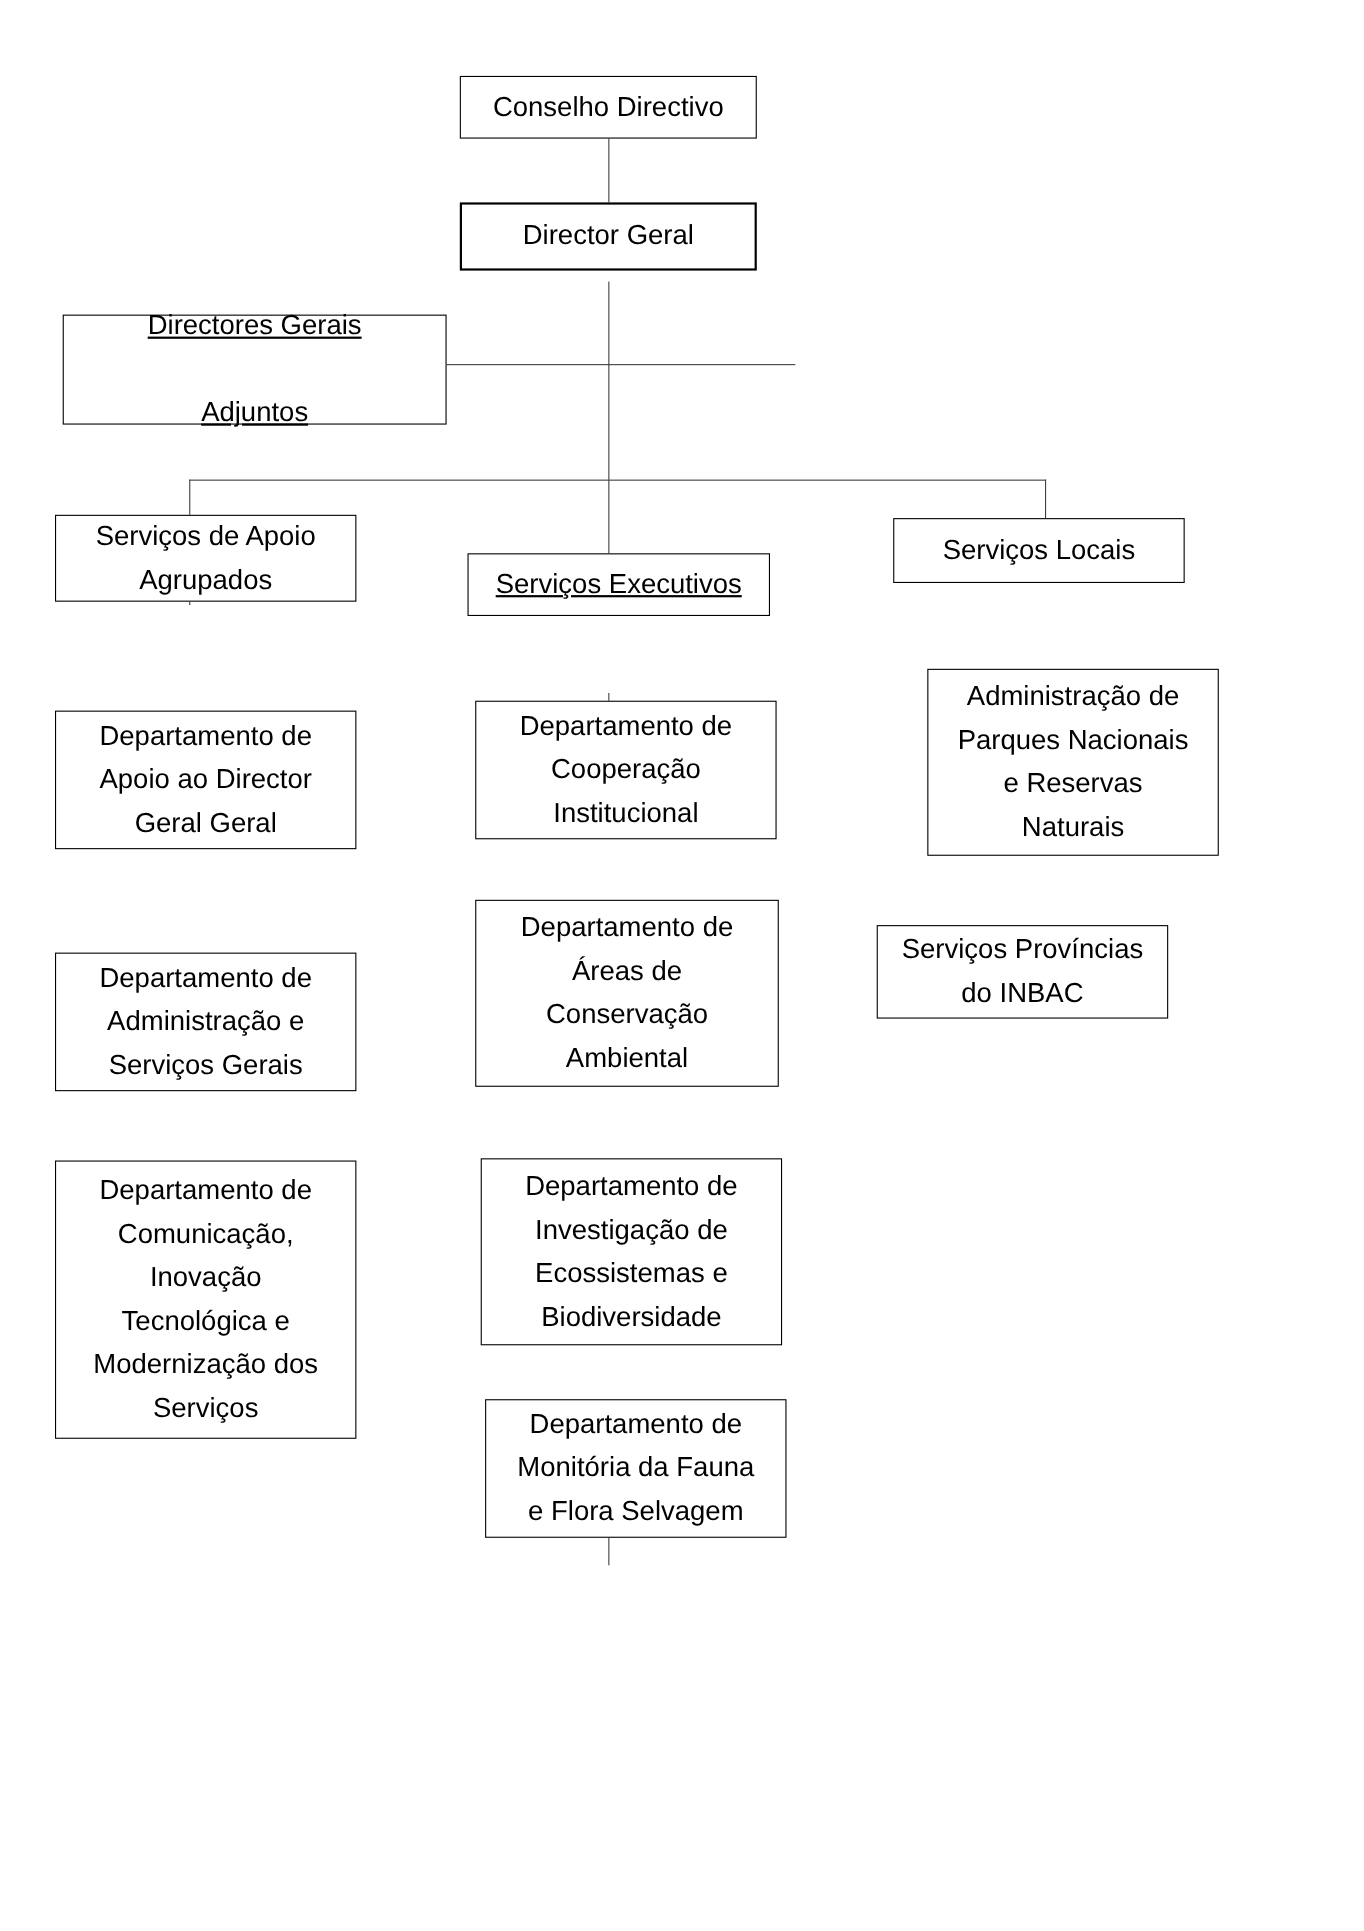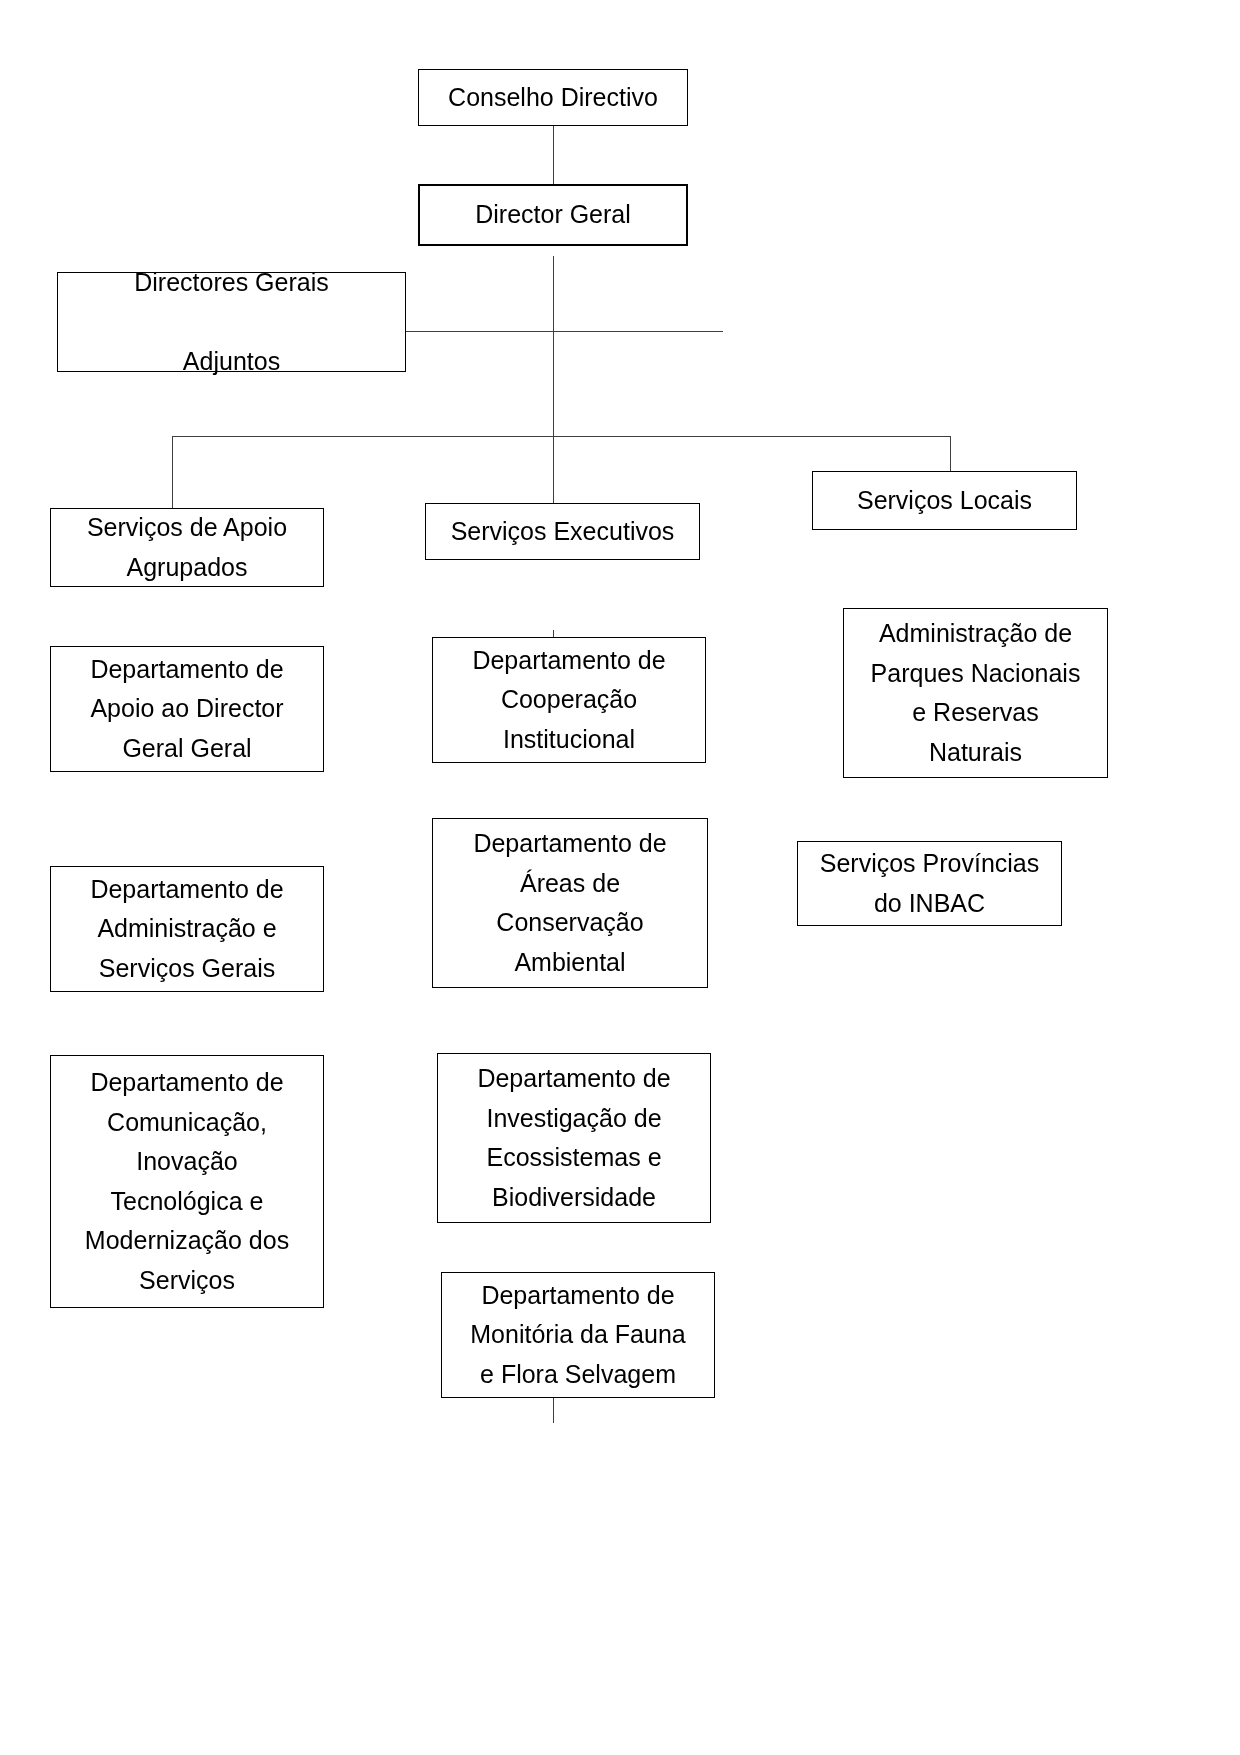--- a/index.html
+++ b/index.html
@@ -69,29 +69,29 @@
 
   <div class="connector v" style="left:553px; top:630px; height:83px;"></div>
   <div class="connector v" style="left:553px; top:832px; height:92px;"></div>
   <div class="connector v" style="left:553px; top:1081px; height:95px;"></div>
   <div class="connector v" style="left:553px; top:1331px; height:92px;"></div>
 
   <div class="node" style="left:418px; top:69px; width:270px; height:57px;">Conselho Directivo</div>
 
   <div class="node emphasis" style="left:418px; top:184px; width:270px; height:62px;">Director Geral</div>
 
-  <div class="node" style="left:57px; top:272px; width:349px; height:100px;">Directores Gerais
+  <div class="node" style="left:57px; top:286px; width:349px; height:100px;text-decoration:underline;">Directores Gerais
 
 Adjuntos</div>
 
 
-  <div class="node" style="left:50px; top:508px; width:274px; height:79px;">Serviços de Apoio
+  <div class="node" style="left:50px; top:468px; width:274px; height:79px;">Serviços de Apoio
 Agrupados</div>
 
-  <div class="node" style="left:425px; top:503px; width:275px; height:57px;">Serviços Executivos</div>
+  <div class="node" style="left:425px; top:503px; width:275px; height:57px;text-decoration:underline;">Serviços Executivos</div>
 
   <div class="node" style="left:795px; top:471px; width:265px; height:59px;margin-left:17px;">Serviços Locais</div>
 
   <div class="node" style="left:50px; top:646px; width:274px; height:126px;">Departamento de
 Apoio ao Director
 Geral Geral</div>
 
   <div class="node" style="left:50px; top:866px; width:274px; height:126px;">Departamento de
 Administração e
 Serviços Gerais</div>

